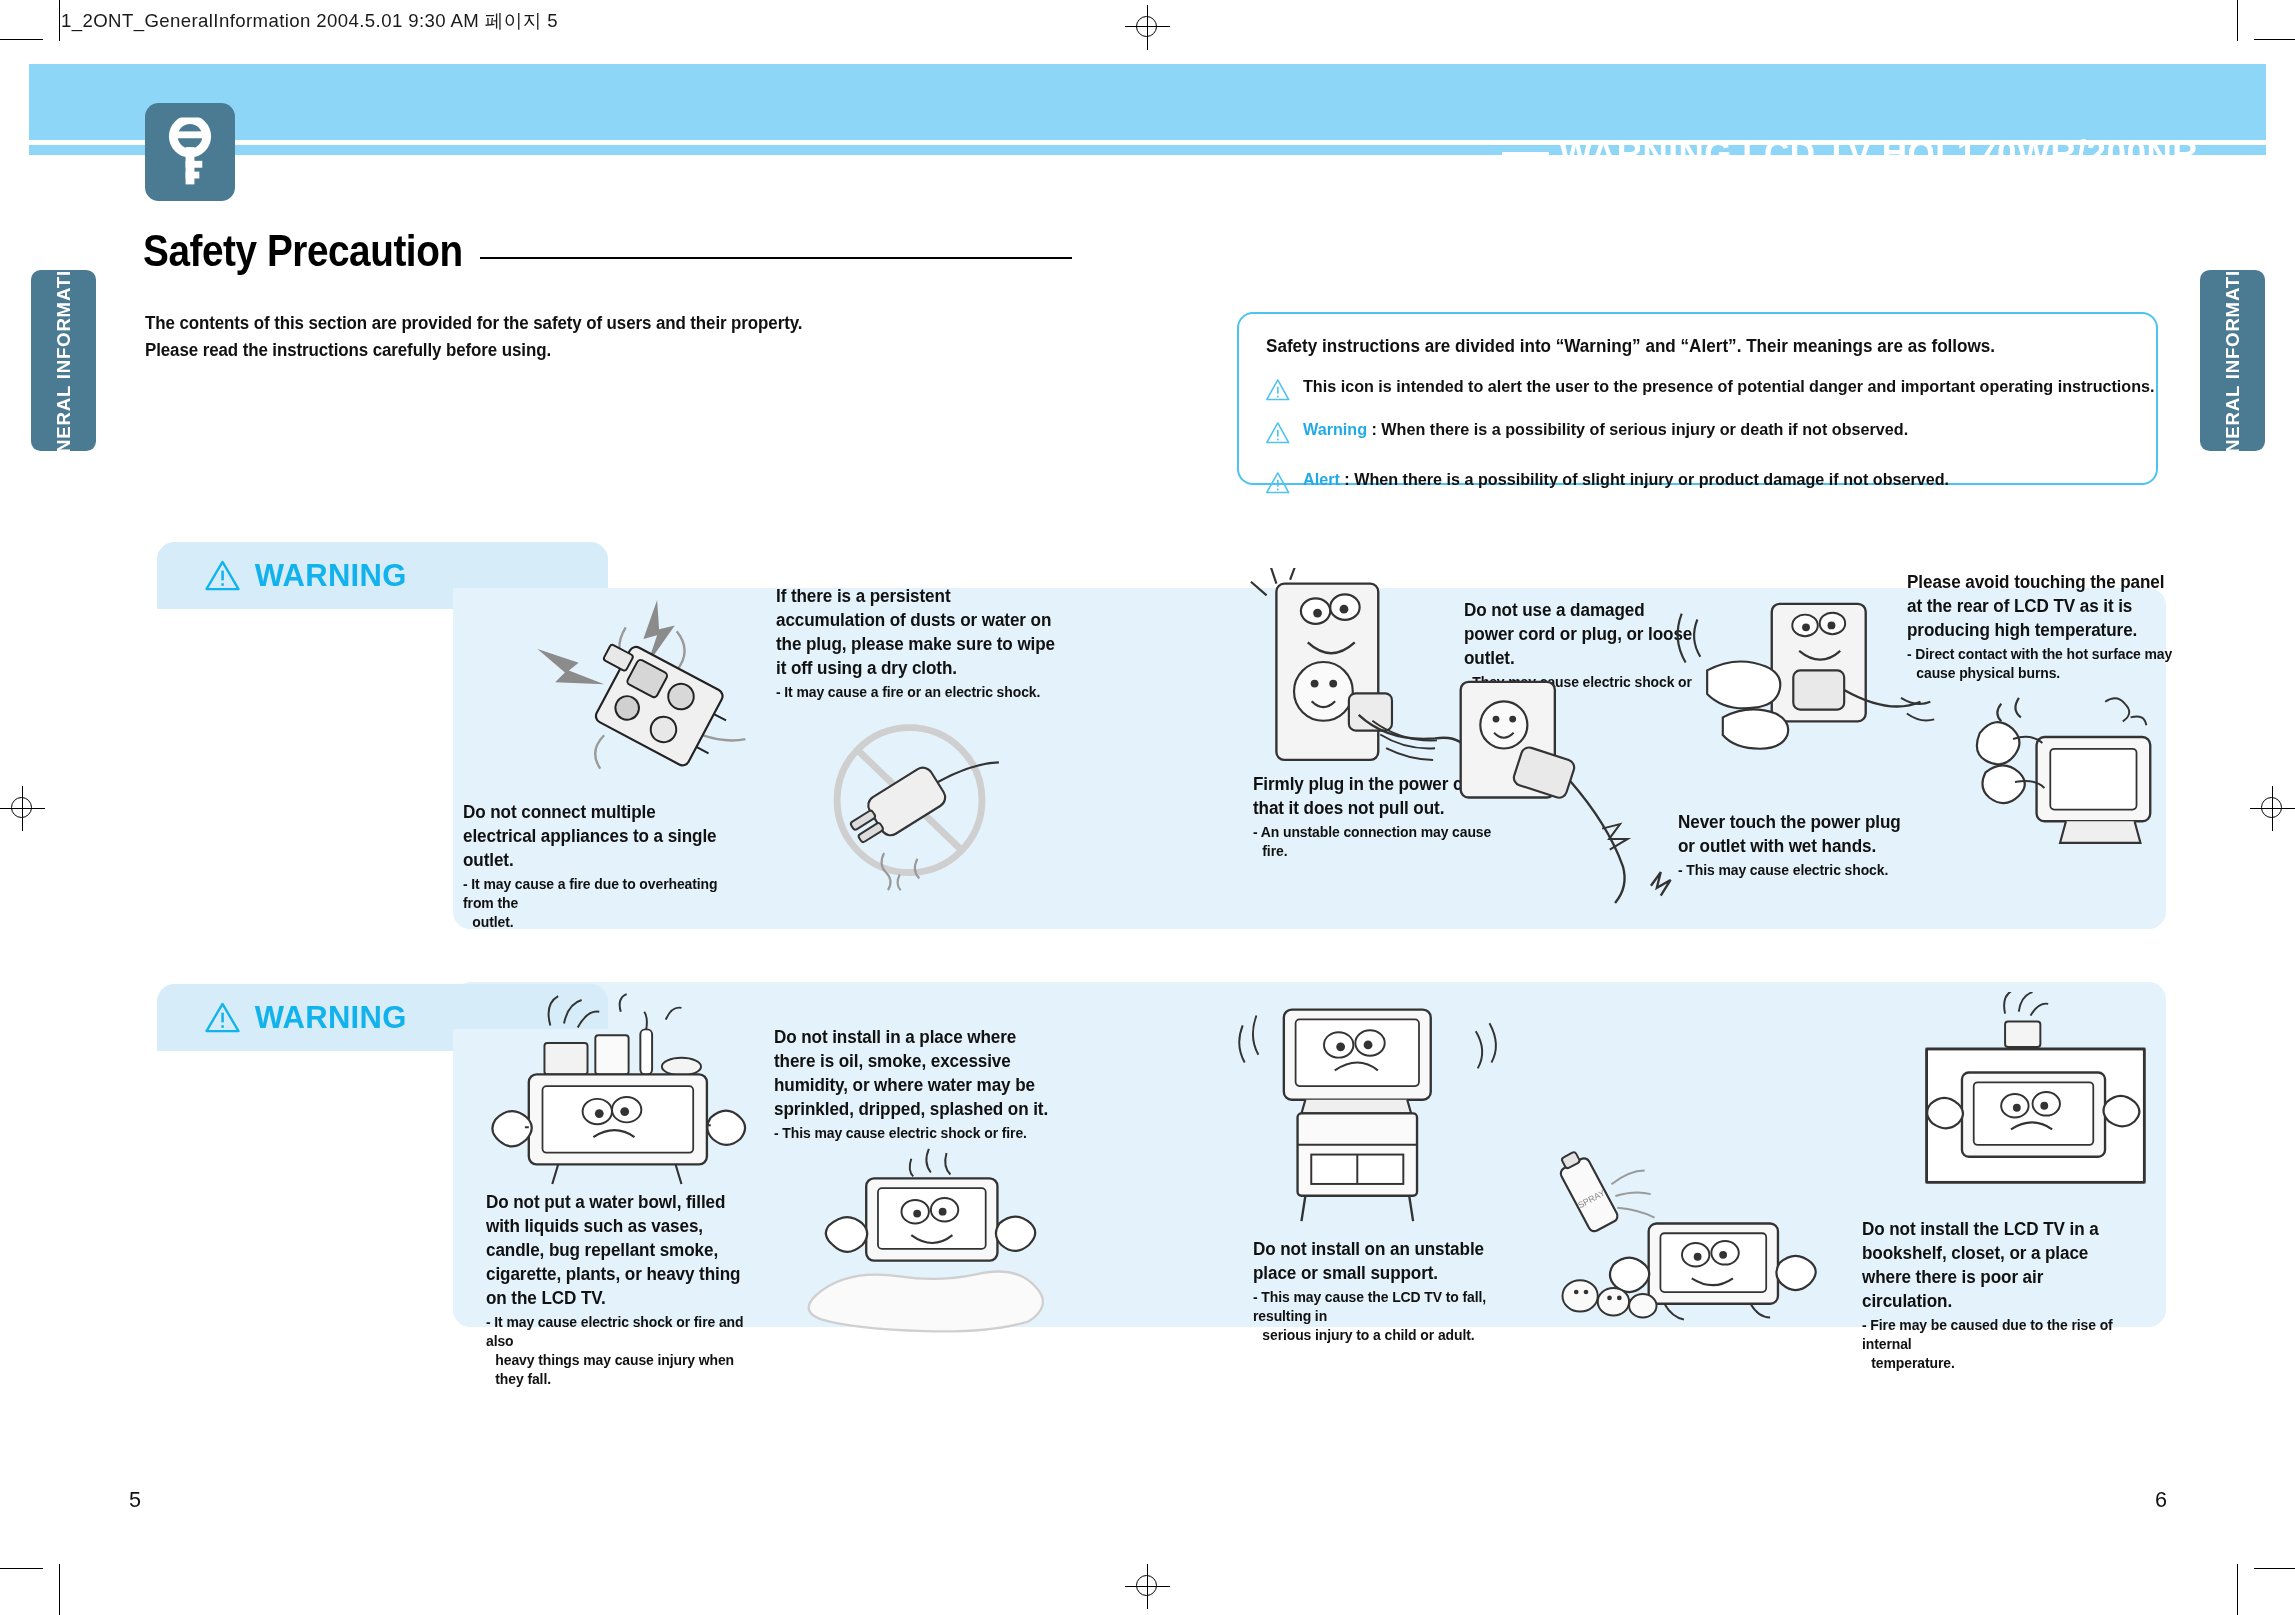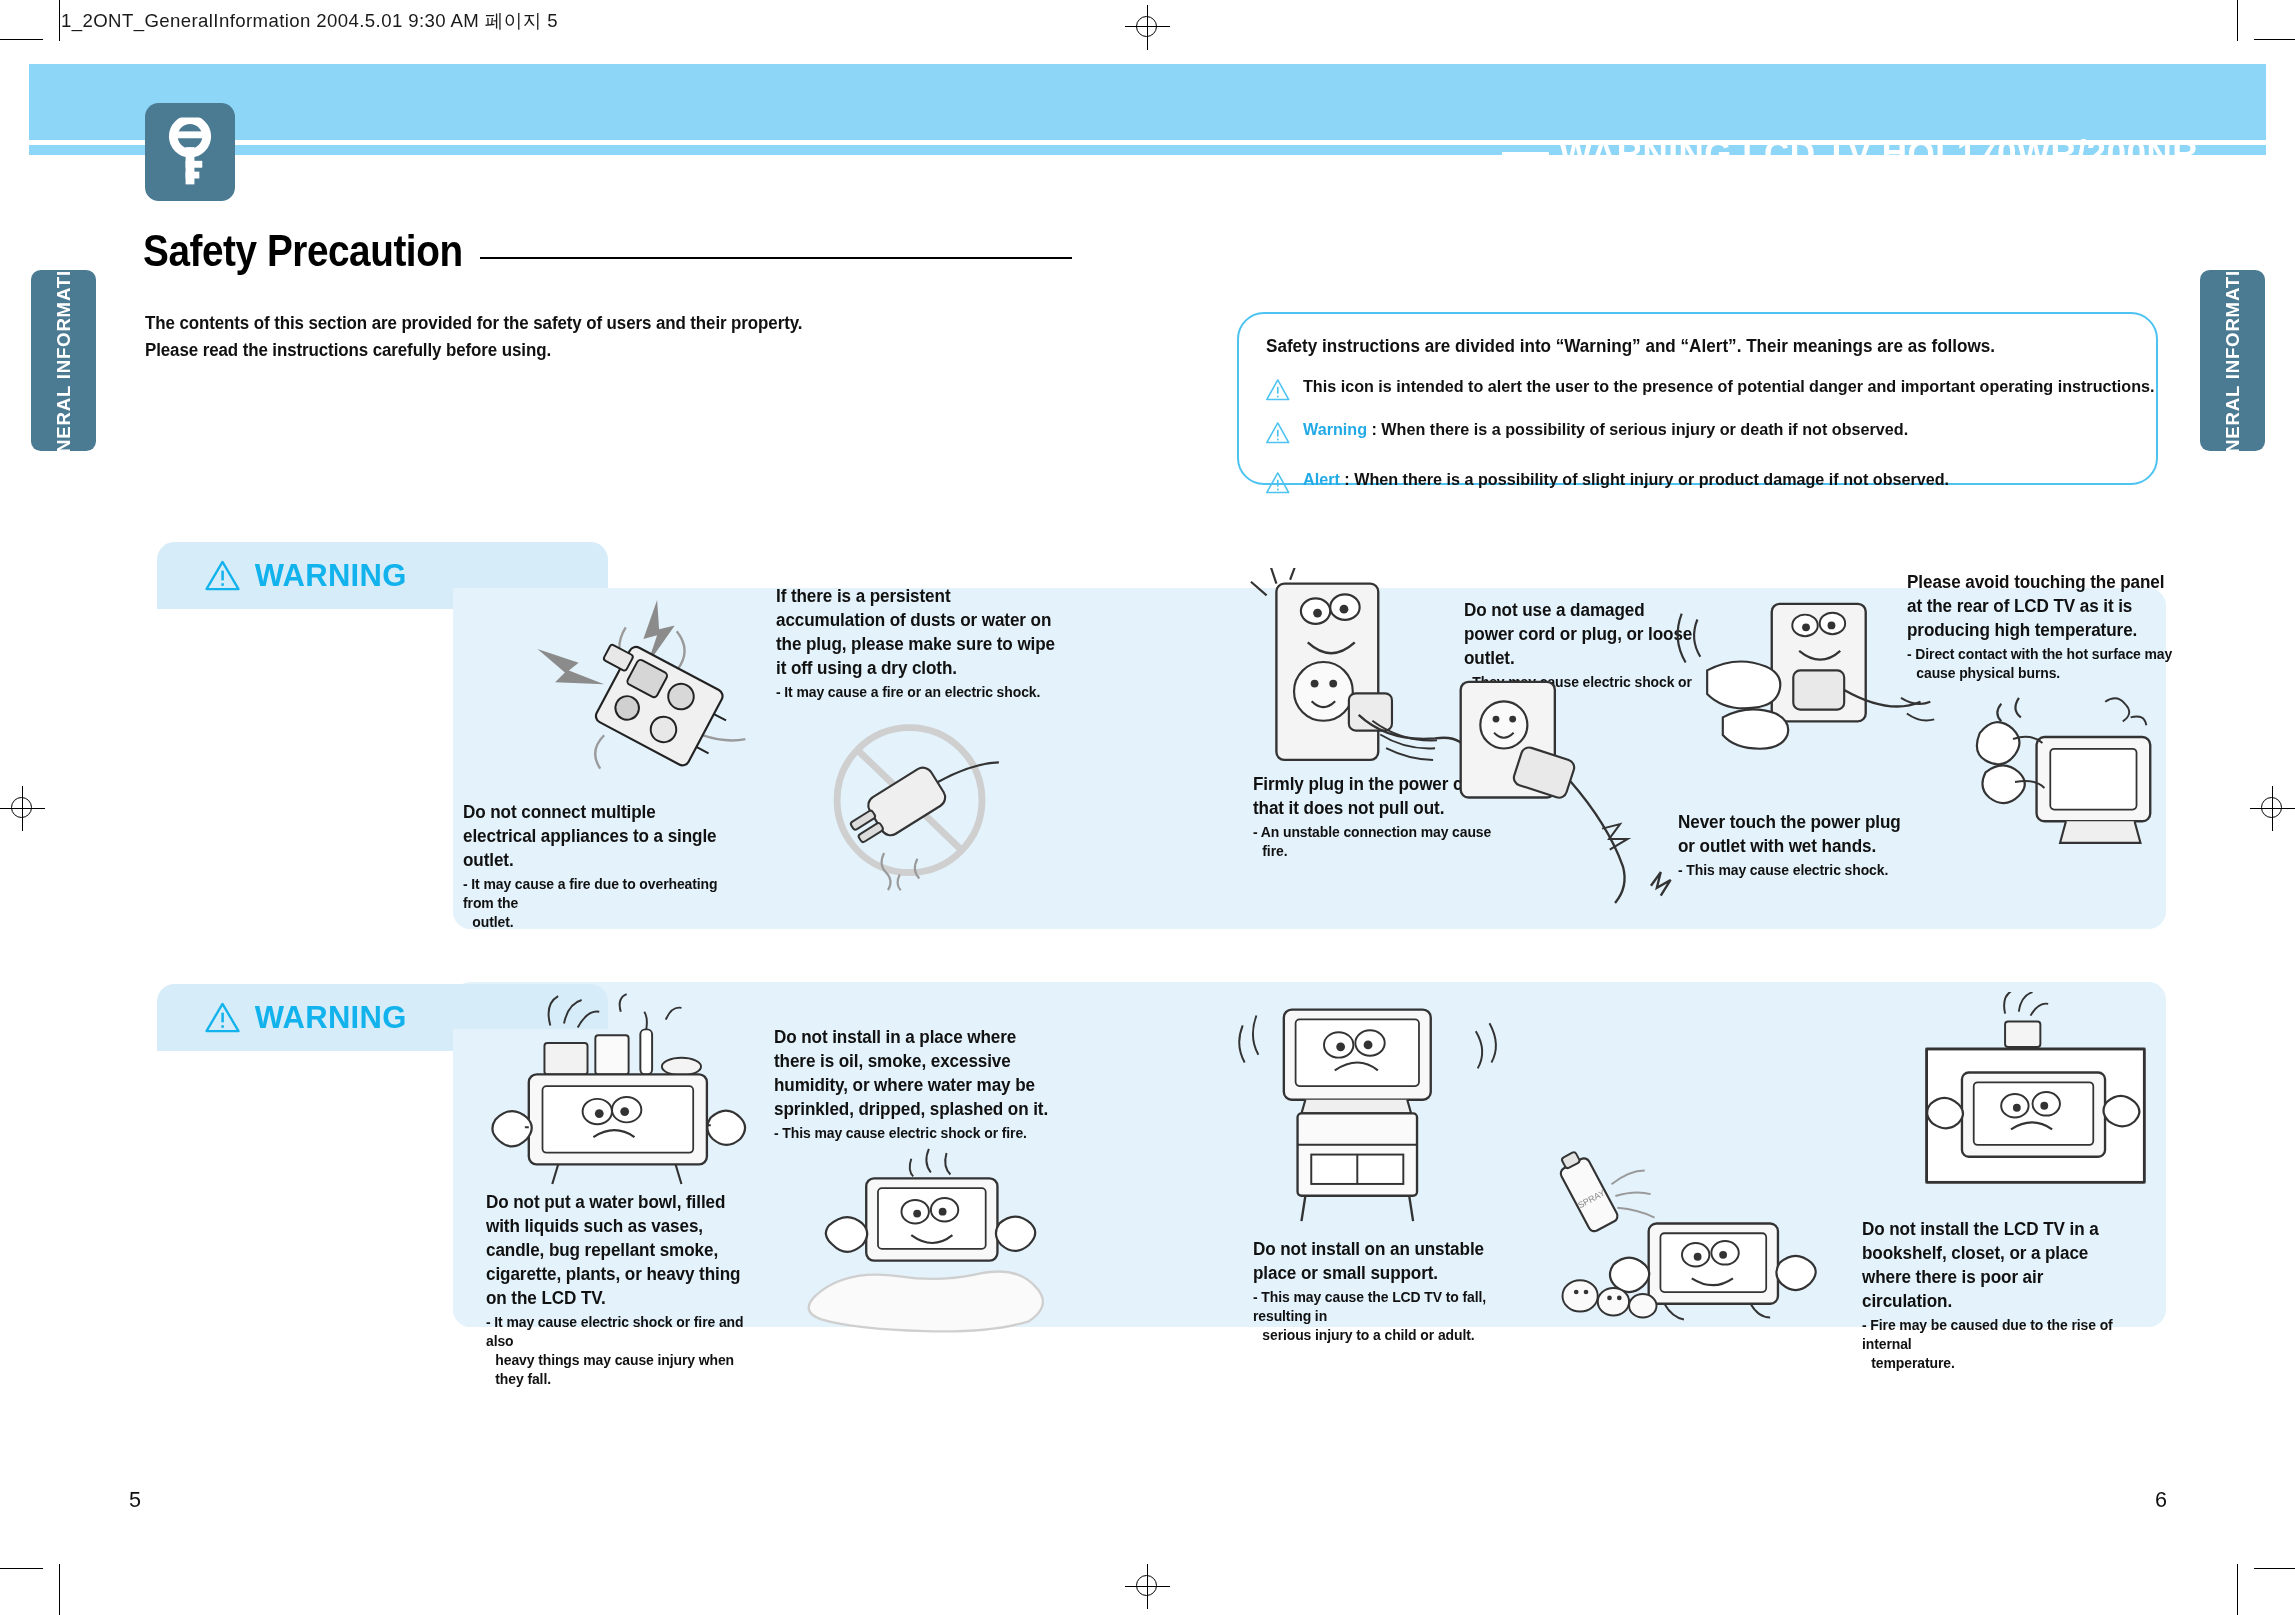--- a/index.html
+++ b/index.html
@@ -173,21 +173,21 @@
   }
 
   
   .legend {
     position: absolute;
     left: 1237px;
     top: 312px;
     width: 921px;
     height: 173px;
     border: 2px solid #4cc3f0;
-    border-radius: 27px;
+    border-radius: 16px;
     box-sizing: border-box;
     background: #ffffff;
   }
   .legend-head {
     position: absolute;
     left: 27.4px;
     top: 21.6px;
     font-size: 18px;
     font-weight: bold;
     color: #111;

